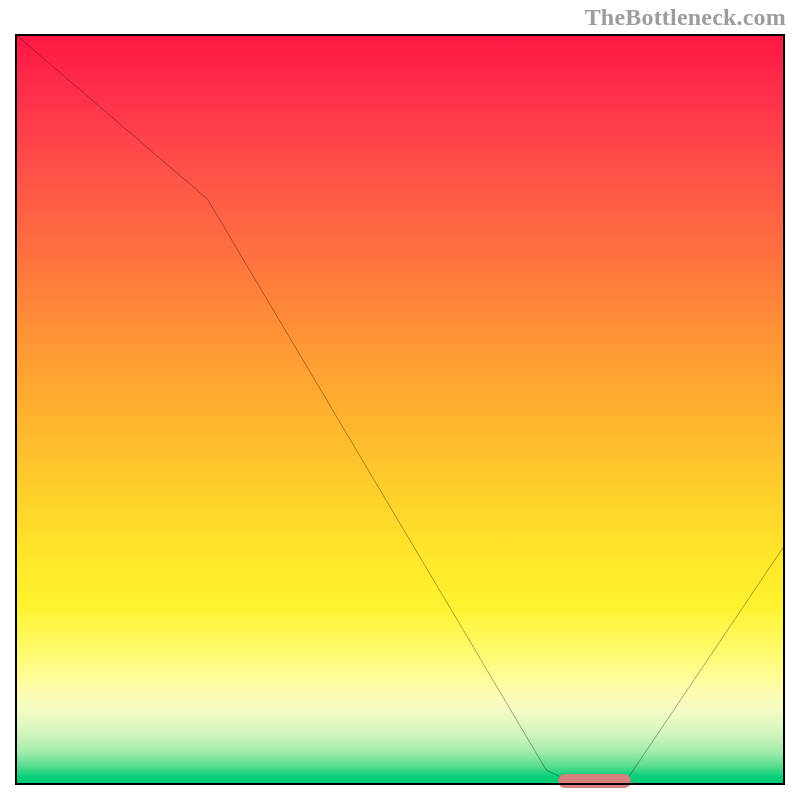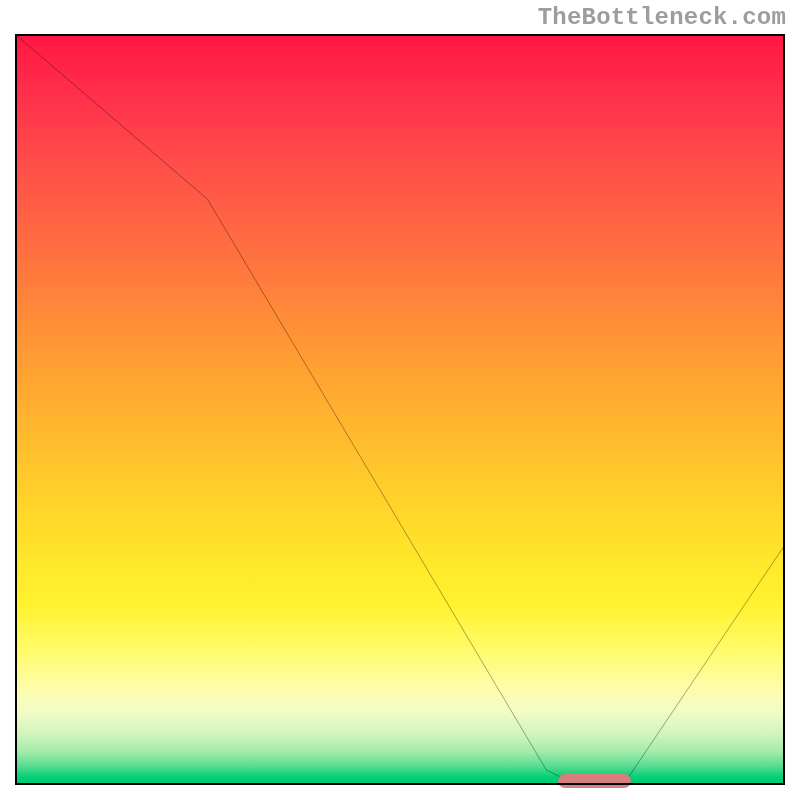--- a/index.html
+++ b/index.html
@@ -3,21 +3,21 @@
 <meta charset="utf-8">
 <style>
   * { margin: 0; padding: 0; box-sizing: border-box; }
   html, body { width: 800px; height: 800px; overflow: hidden; background: #fff; }
   .wrap { position: relative; width: 800px; height: 800px; }
 
   .watermark {
     position: absolute;
     top: 4px;
     right: 14px;
-    font-family: Liberation Mono, monospace;
+    font-family: Liberation Serif, serif;
     font-size: 24px;
     font-weight: bold;
     color: #9d9d9d;
     letter-spacing: 0.2px;
     z-index: 10;
   }
 
   .plot {
     position: absolute;
     left: 15px;

